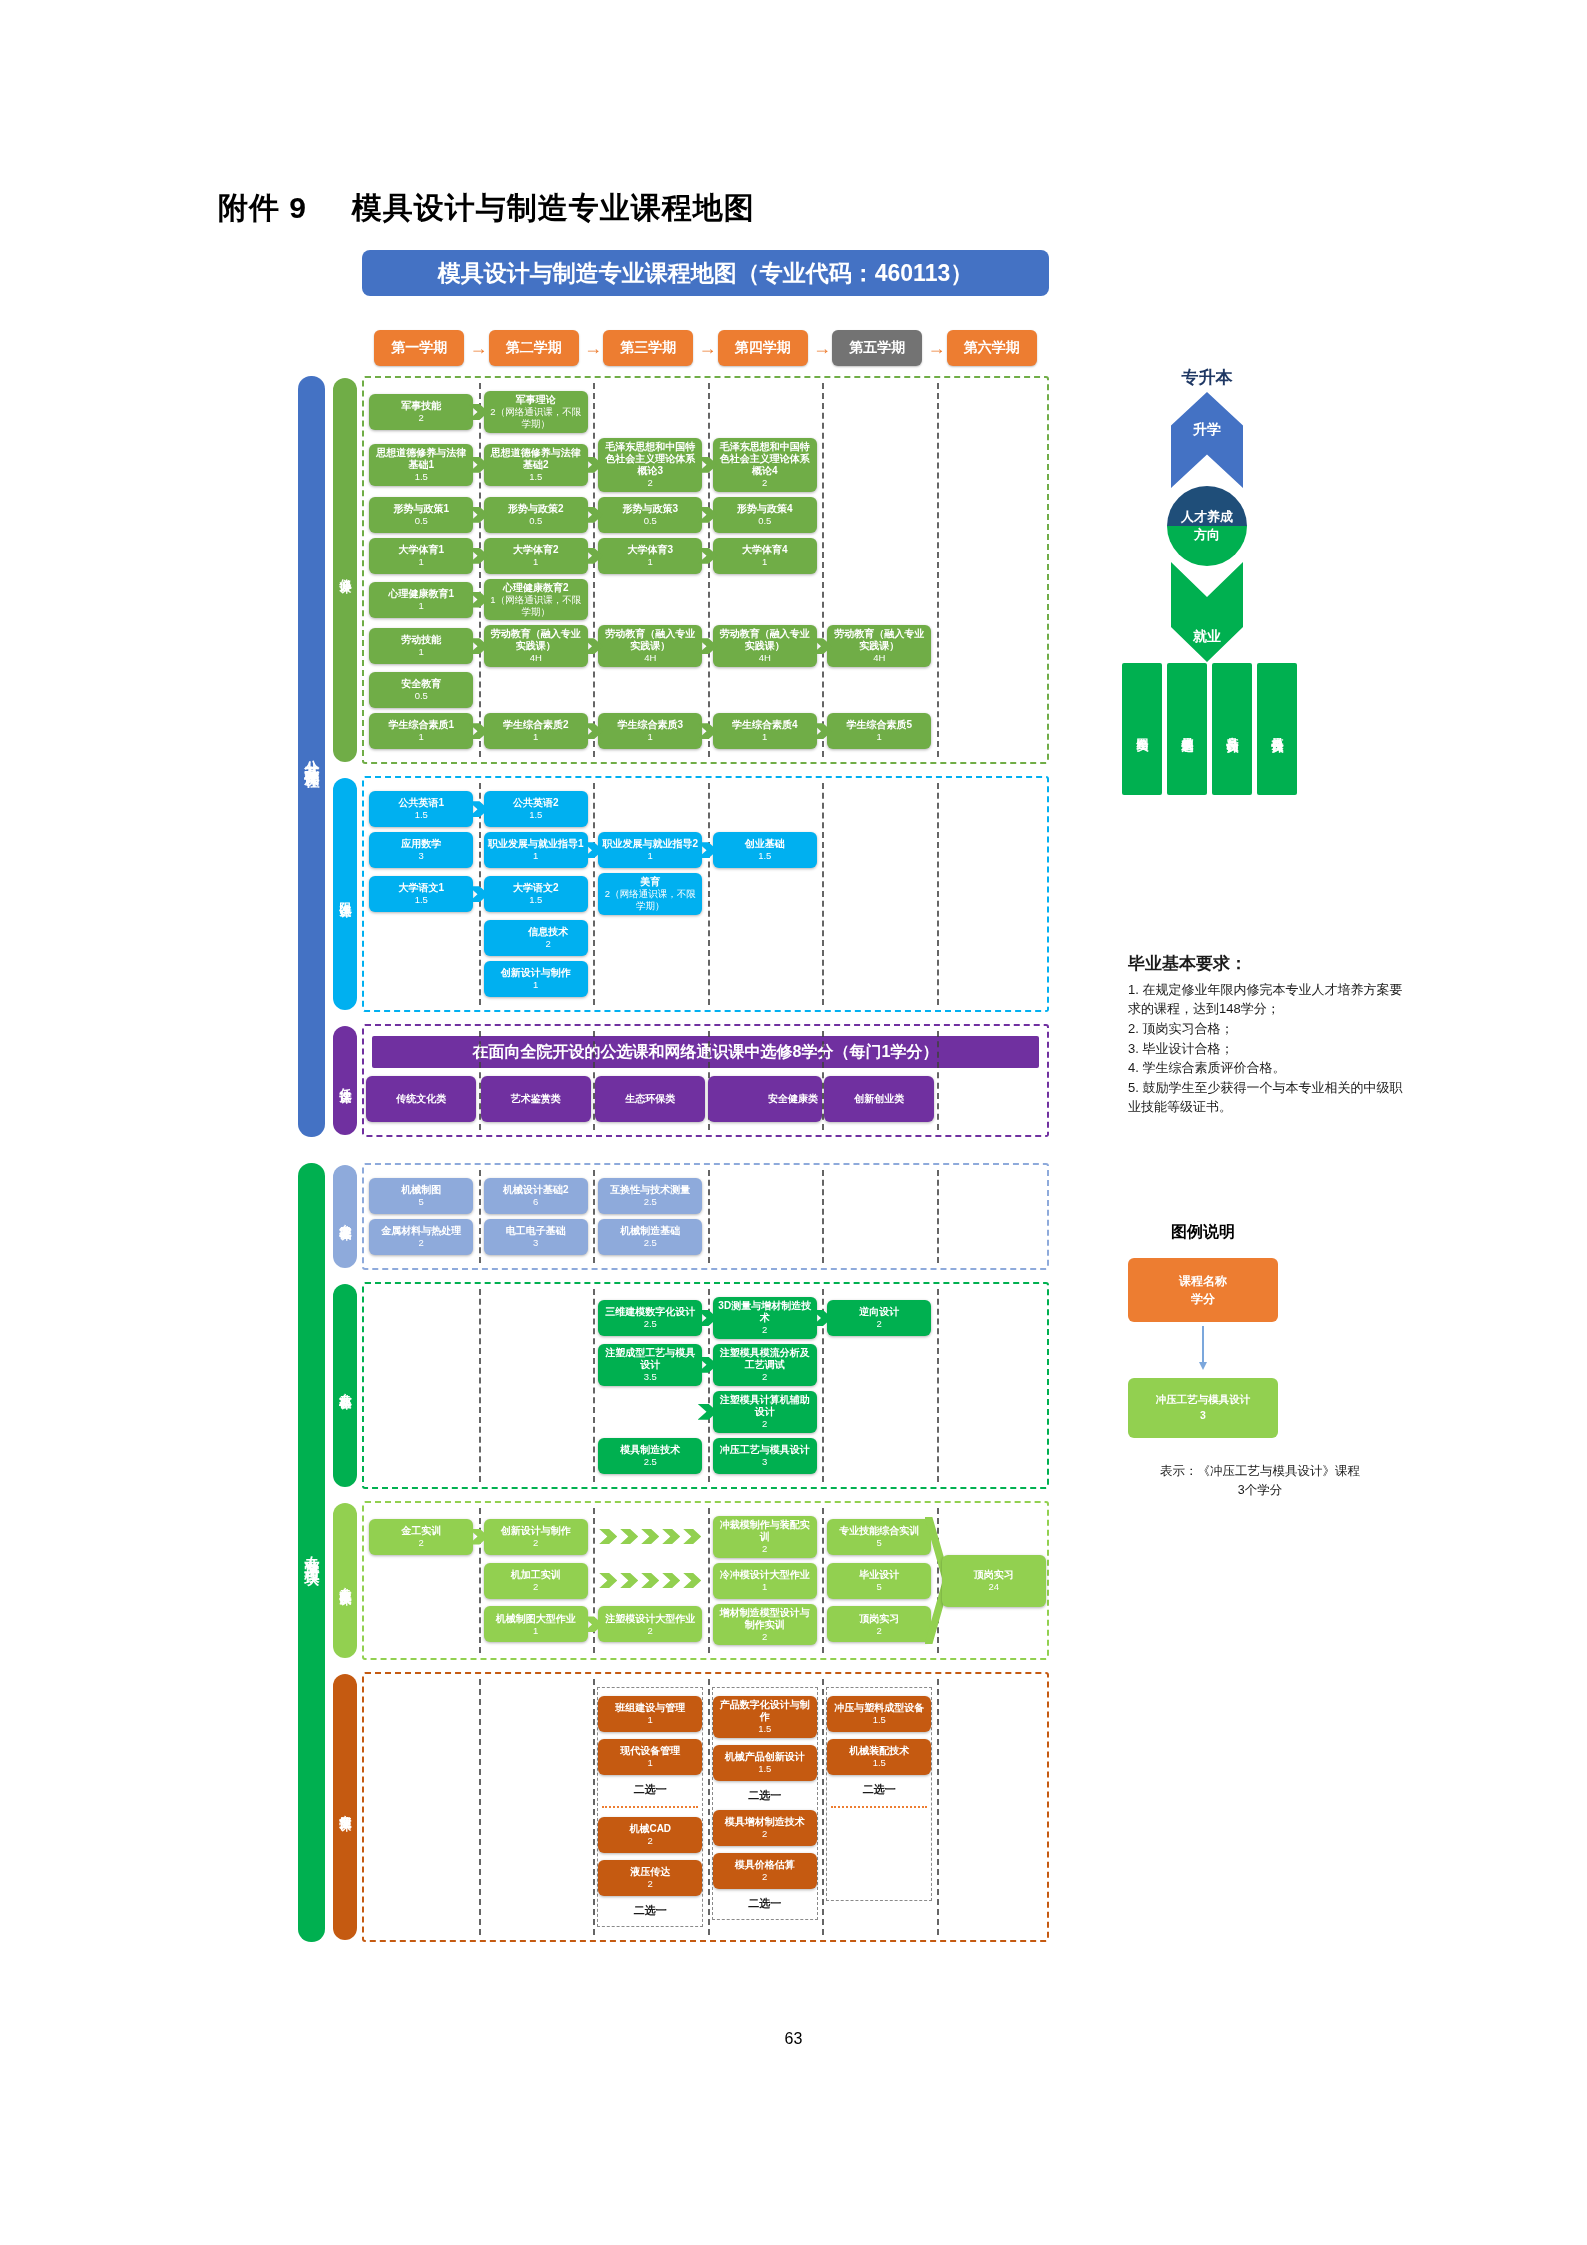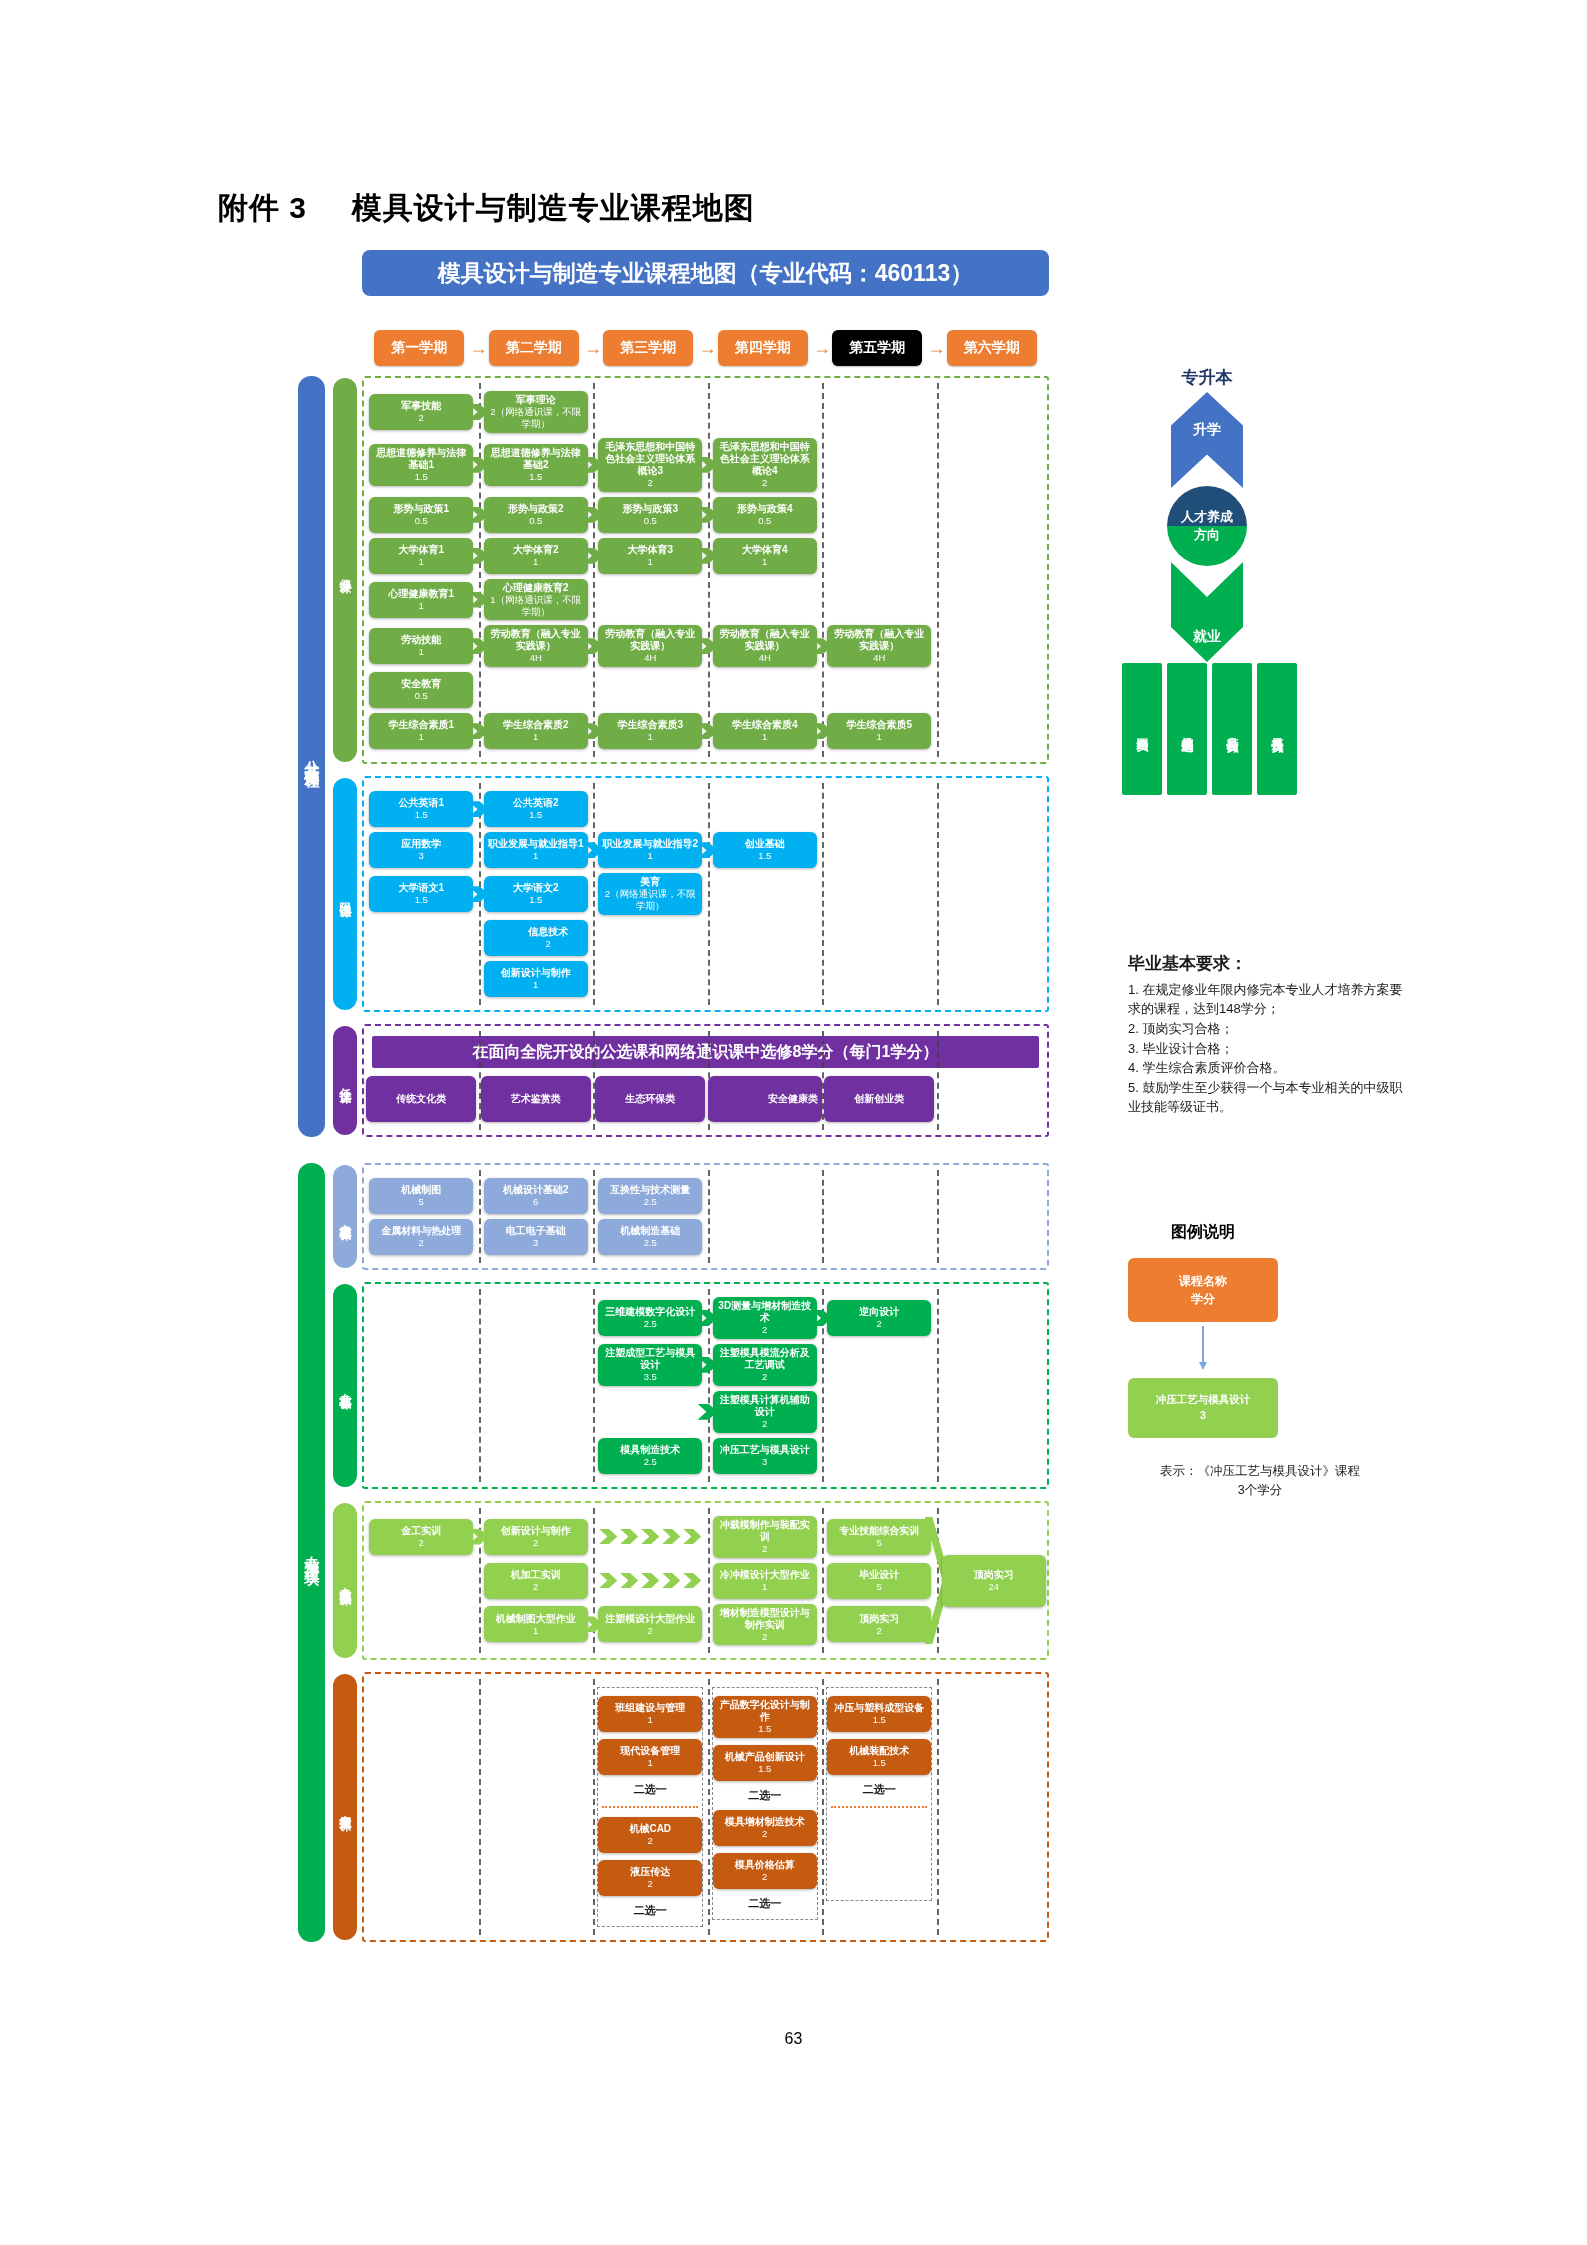--- a/index.html
+++ b/index.html
@@ -78,21 +78,21 @@
   #legend-caption{position:absolute;left:1110px;top:1462px;width:300px;text-align:center;font-size:12.5px;
                   color:#1a1a1a;line-height:1.5}
   #page-number{position:absolute;left:0;top:2030px;width:1587px;text-align:center;font-size:16px;color:#000}
 </style>
 </head>
 <body>
 
 <div id="page">
 
   <div id="doc-title">
-    <span>附件 3</span>
+    <span>附件 9</span>
     <span style="display:inline-block;width:26px"></span>
     <span>模具设计与制造专业课程地图</span>
   </div>
 
   <div id="header-bar" style="background: rgb(68, 114, 196);">模具设计与制造专业课程地图（专业代码：460113）</div>
 
   <div id="map">
     <div id="semester-row">
         <div class="slot">
           <div class="sem-box" style="background: rgb(237, 125, 49);">第一学期</div>
@@ -104,21 +104,21 @@
         </div>
         <div class="slot">
           <div class="sem-box" style="background: rgb(237, 125, 49);">第三学期</div>
           <div class="sem-arrow" style="color: rgb(237, 125, 49);">→</div>
         </div>
         <div class="slot">
           <div class="sem-box" style="background: rgb(237, 125, 49);">第四学期</div>
           <div class="sem-arrow" style="color: rgb(237, 125, 49);">→</div>
         </div>
         <div class="slot">
-          <div class="sem-box" style="background: #000000;">第五学期</div>
+          <div class="sem-box" style="background: #737373;">第五学期</div>
           <div class="sem-arrow" style="color: rgb(237, 125, 49);">→</div>
         </div>
         <div class="slot">
           <div class="sem-box" style="background: rgb(237, 125, 49);">第六学期</div>
         </div>
       </div>
     <div id="sections">
         <section class="sec" id="sec-required" style="border-color: rgb(112, 173, 71);">
           <div class="colsep" style="left: 114.5px;"></div>
           <div class="colsep" style="left: 229px;"></div>

